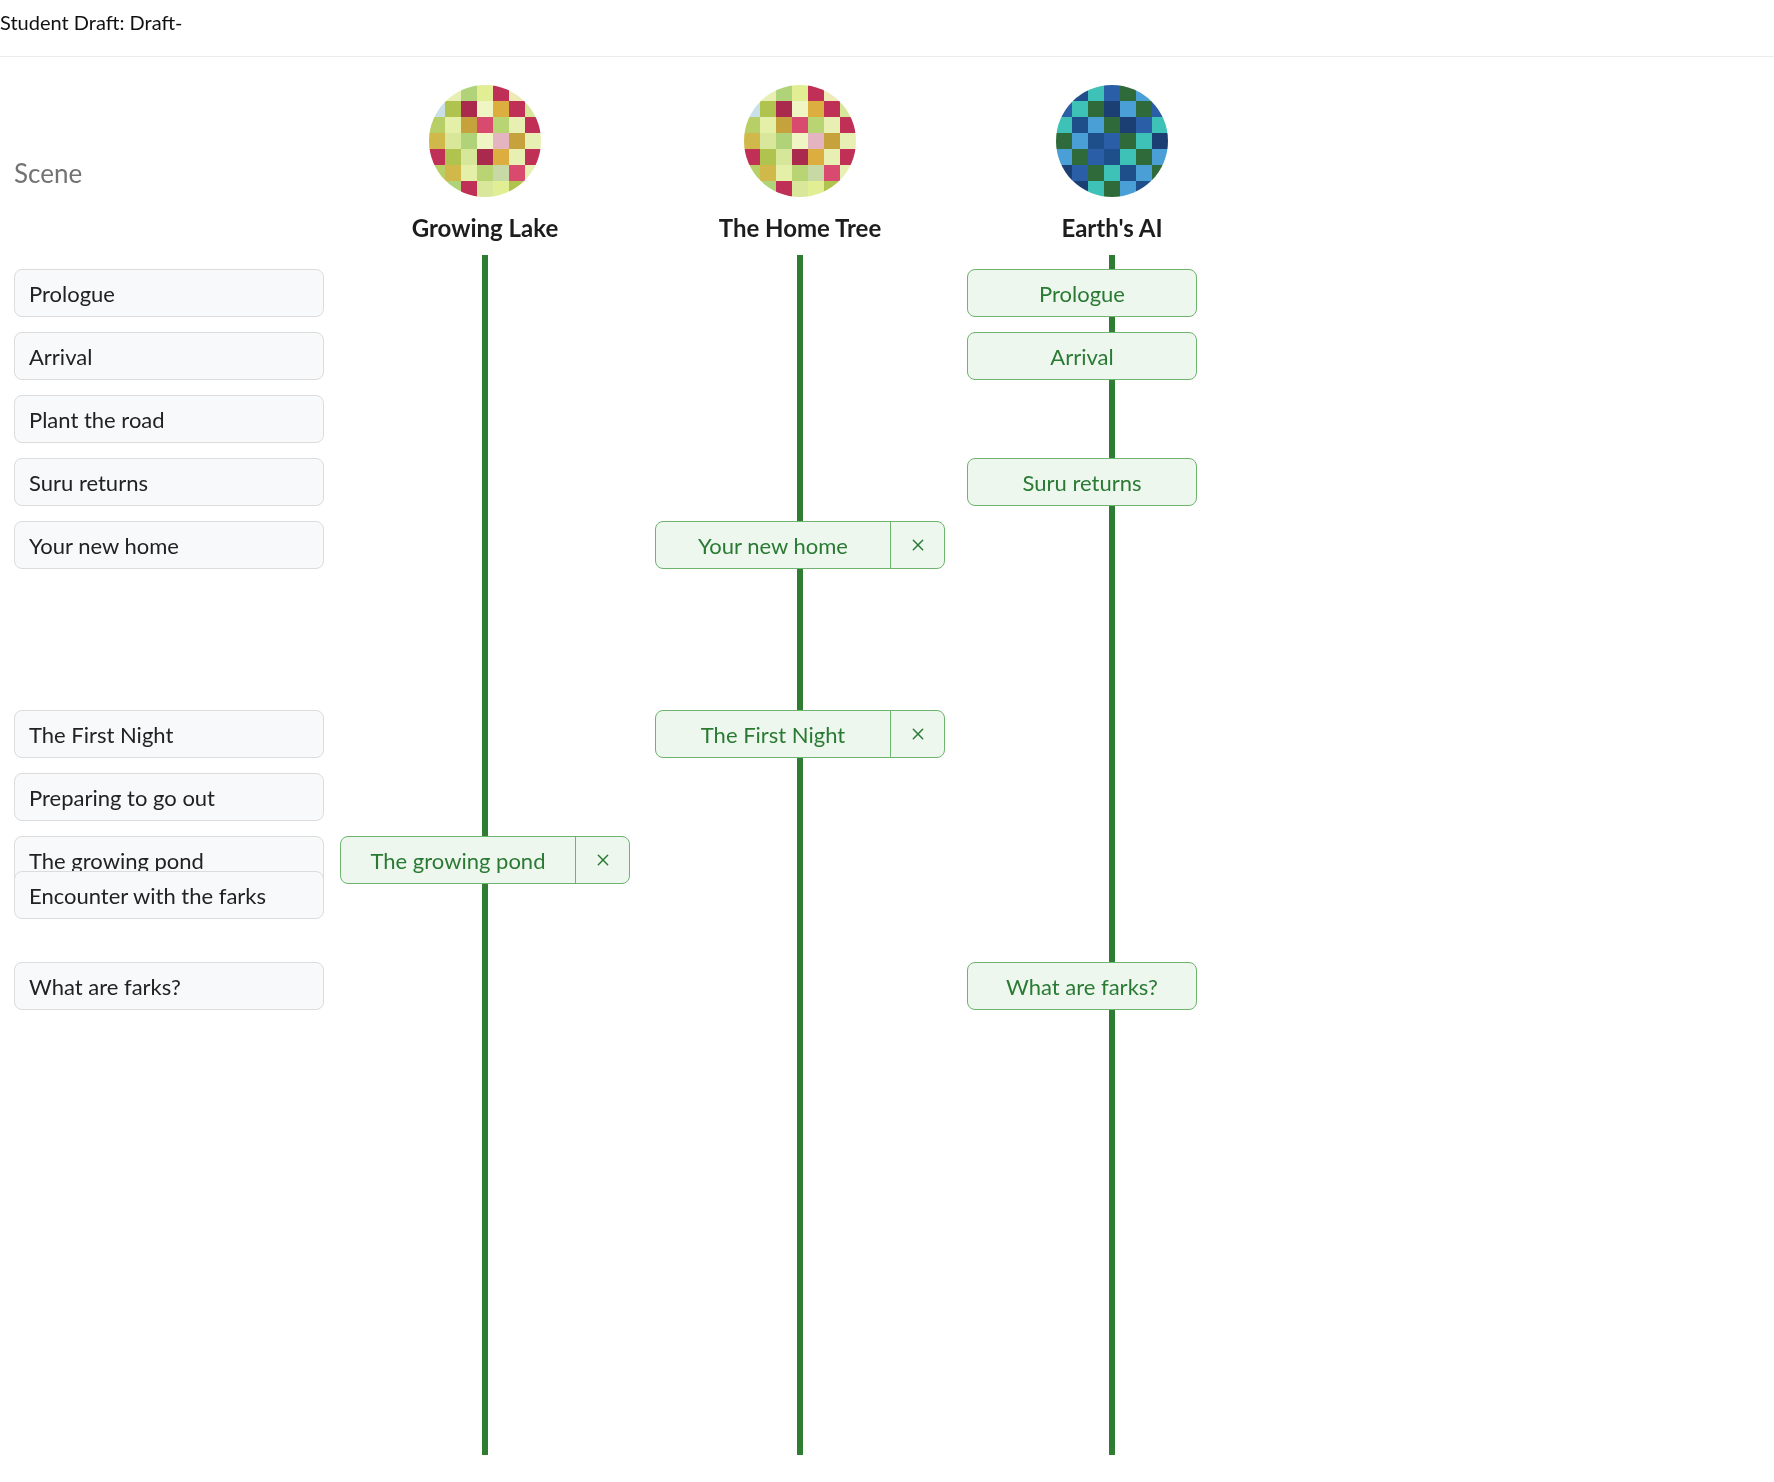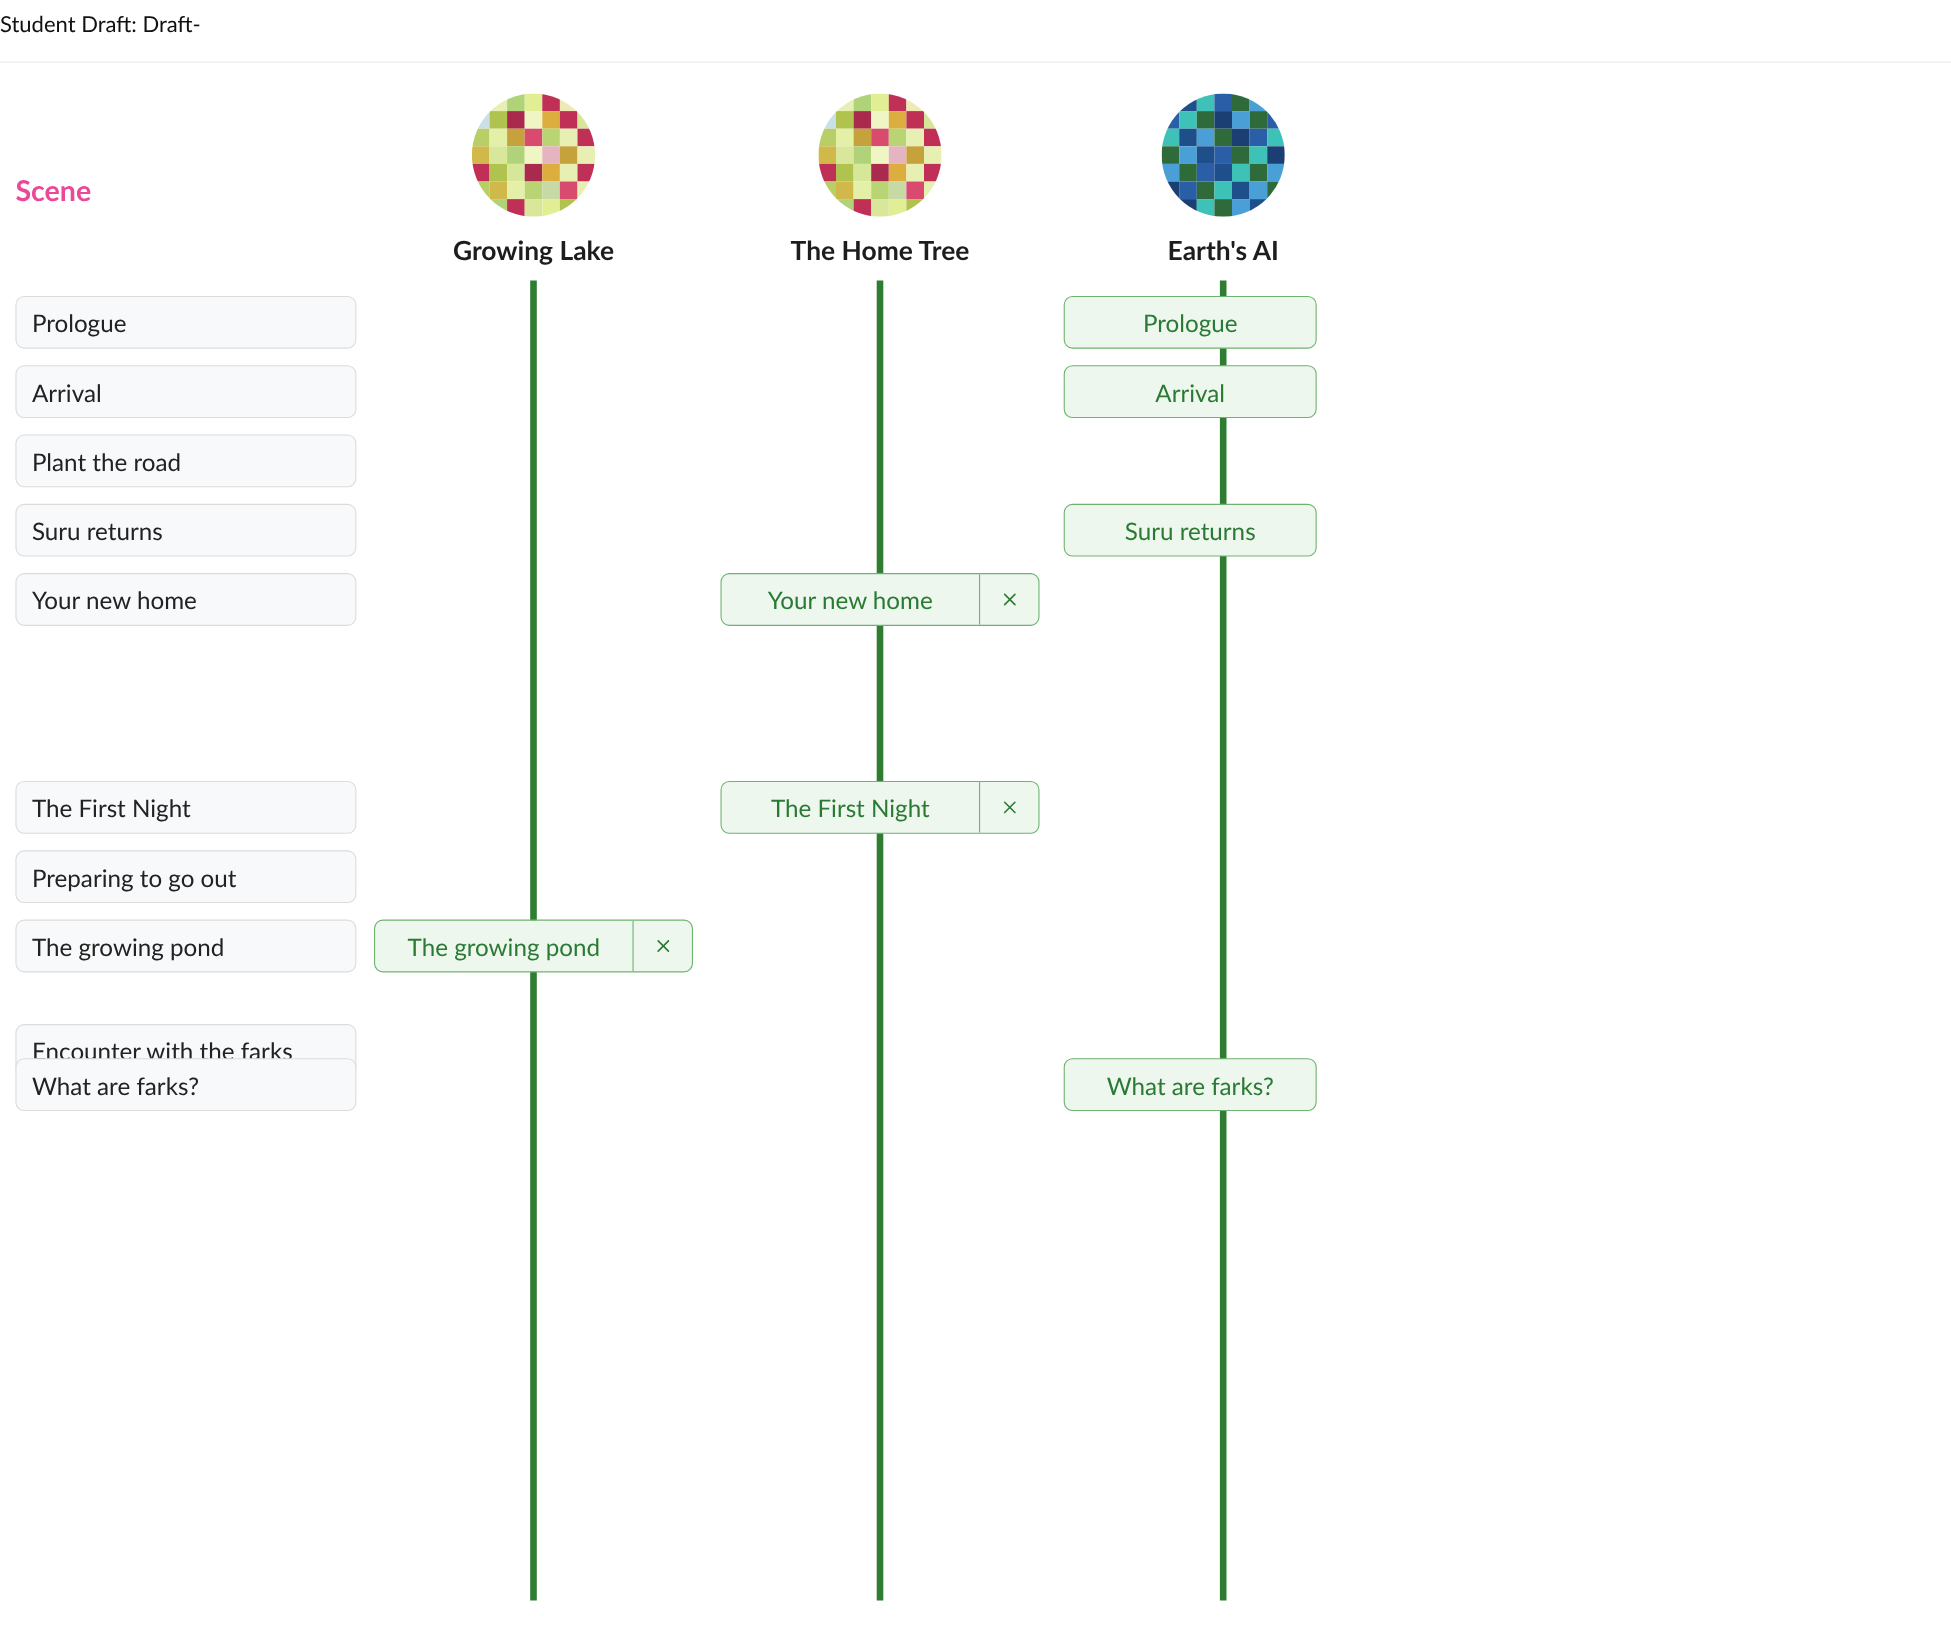--- a/index.html
+++ b/index.html
@@ -64,23 +64,23 @@
     grid-template-columns: repeat(7, 1fr);
     grid-template-rows: repeat(7, 1fr);
     width: 100%; height: 100%;
   }
   .pixgrid span { display:block; }
 
   .scene-col-label {
     position: absolute;
     left: 14px;
     top: 100px;
-    font-weight: 700;
+    font-weight: 400;
     font-size: 26px;
-    color: #ec4899;
+    color: #737373;
   }
 
   
   .tline {
     position: absolute;
     top: 198px;
     width: 6px;
     background: #2e7d32;
     height: 1200px;
   }
@@ -318,21 +318,21 @@
     </div>
     <div class="tline" style="left: 1109px;"></div>
     <div class="scene-item" style="top: 212px;">Prologue</div>
     <div class="scene-item" style="top: 275px;">Arrival</div>
     <div class="scene-item" style="top: 338px;">Plant the road</div>
     <div class="scene-item" style="top: 401px;">Suru returns</div>
     <div class="scene-item" style="top: 464px;">Your new home</div>
     <div class="scene-item" style="top: 653px;">The First Night</div>
     <div class="scene-item" style="top: 716px;">Preparing to go out</div>
     <div class="scene-item" style="top: 779px;">The growing pond</div>
-    <div class="scene-item" style="top: 874px;">Encounter with the farks</div>
+    <div class="scene-item" style="top: 814px;">Encounter with the farks</div>
     <div class="scene-item" style="top: 905px;">What are farks?</div>
     <div class="node" style="top: 212px; left: 967px; width: 230px;">
       <div class="lbl">Prologue</div>
     </div>
     <div class="node" style="top: 275px; left: 967px; width: 230px;">
       <div class="lbl">Arrival</div>
     </div>
     <div class="node" style="top: 401px; left: 967px; width: 230px;">
       <div class="lbl">Suru returns</div>
     </div>

